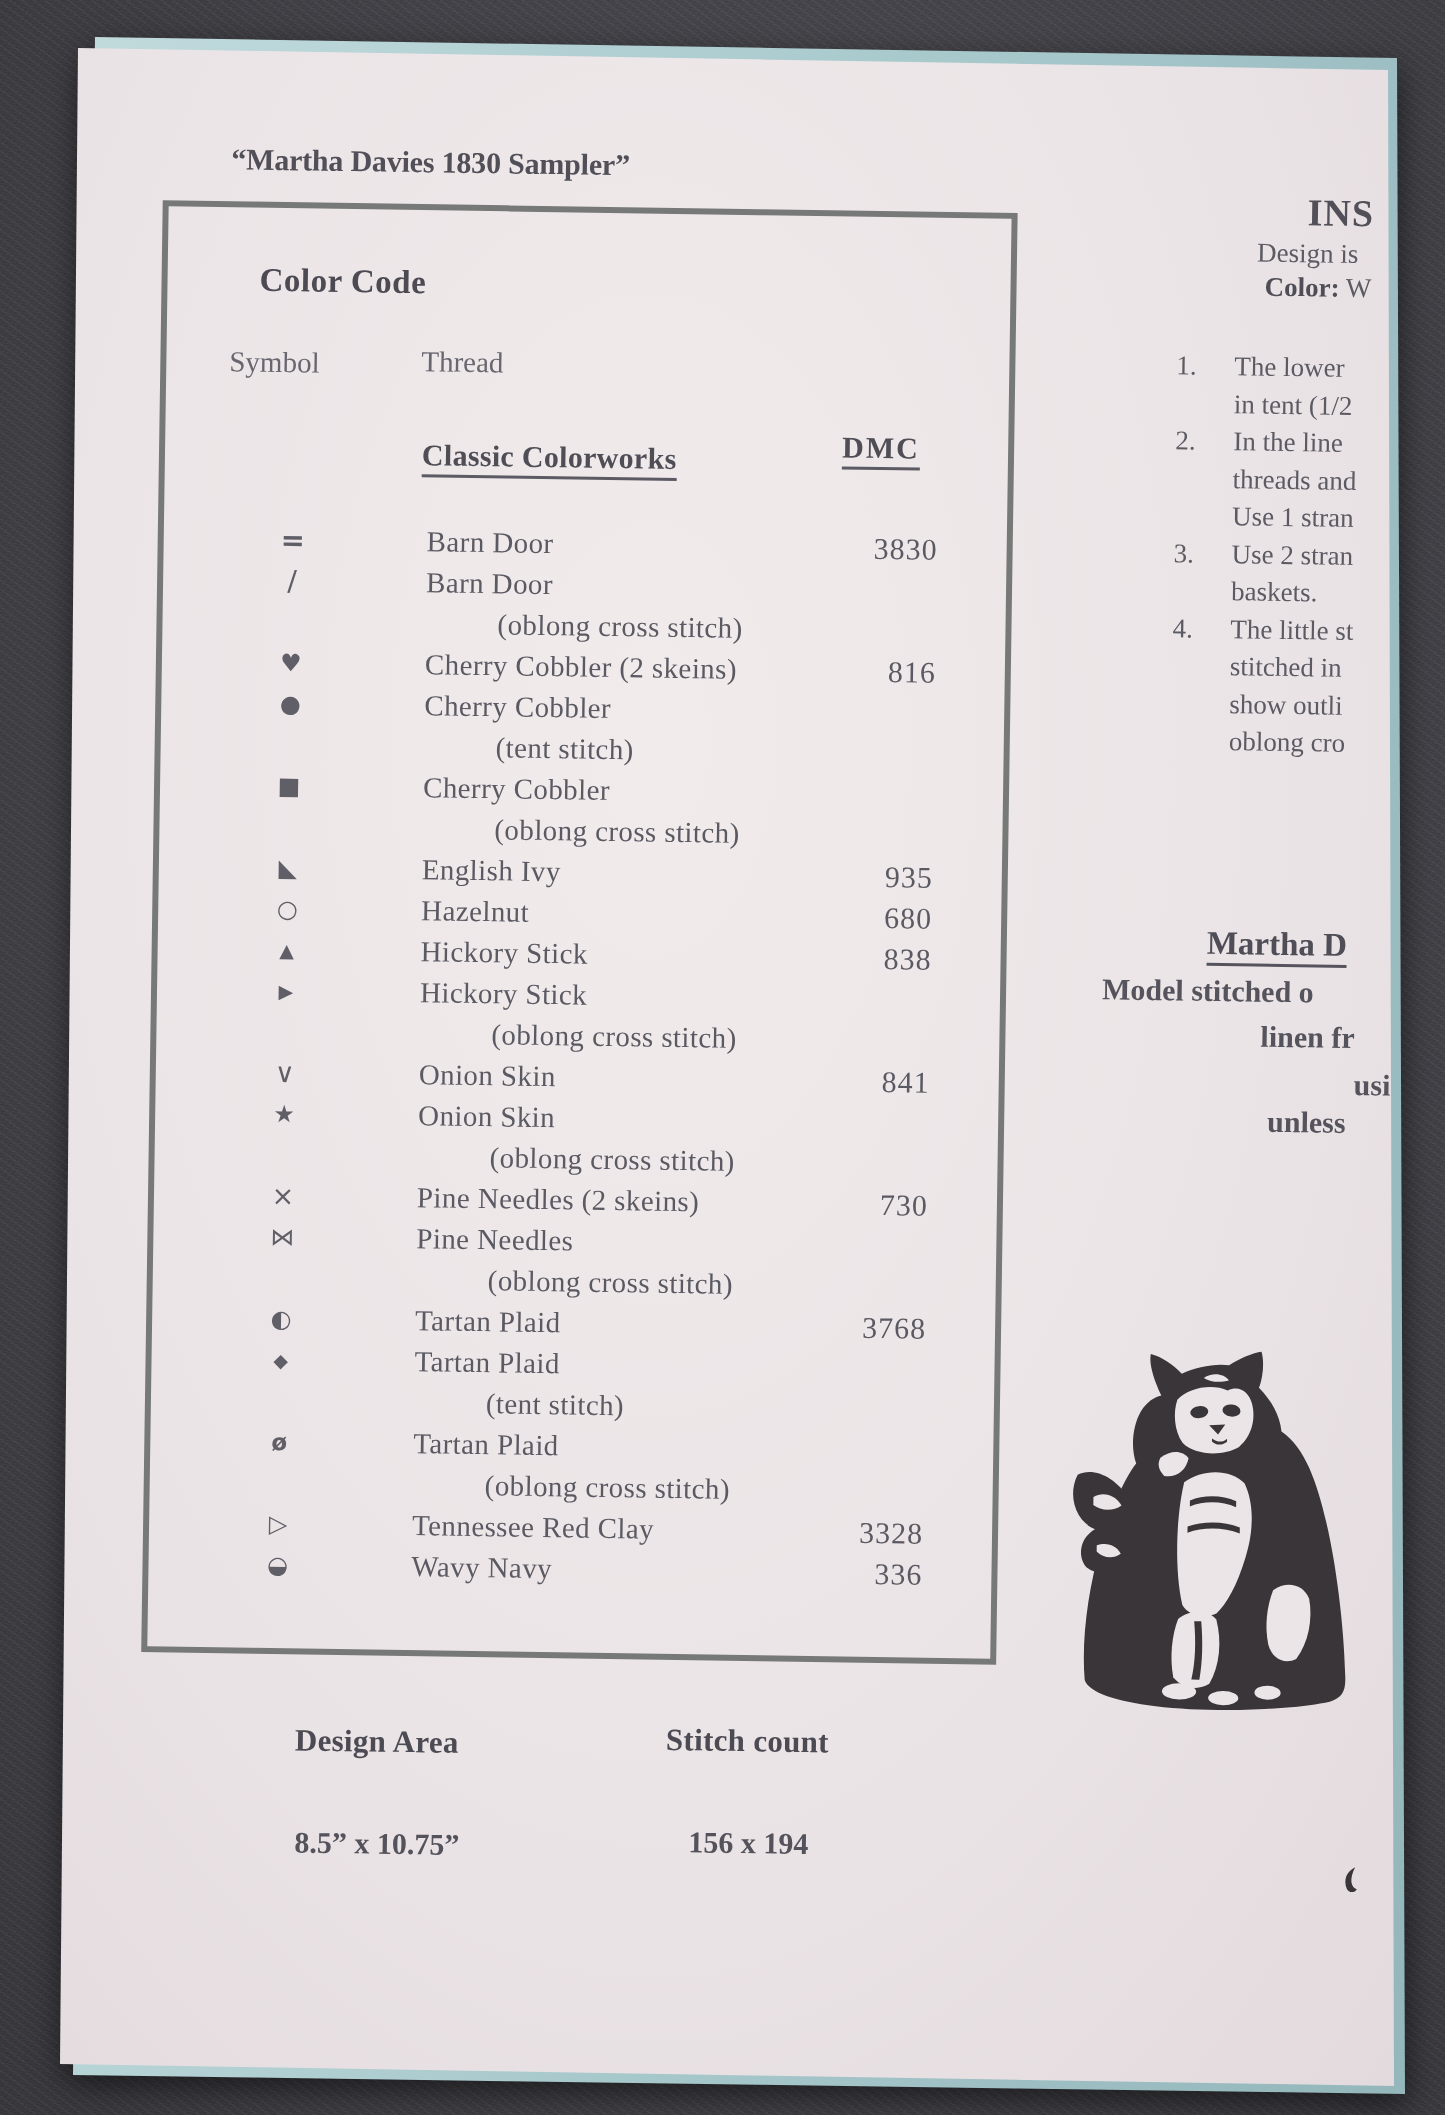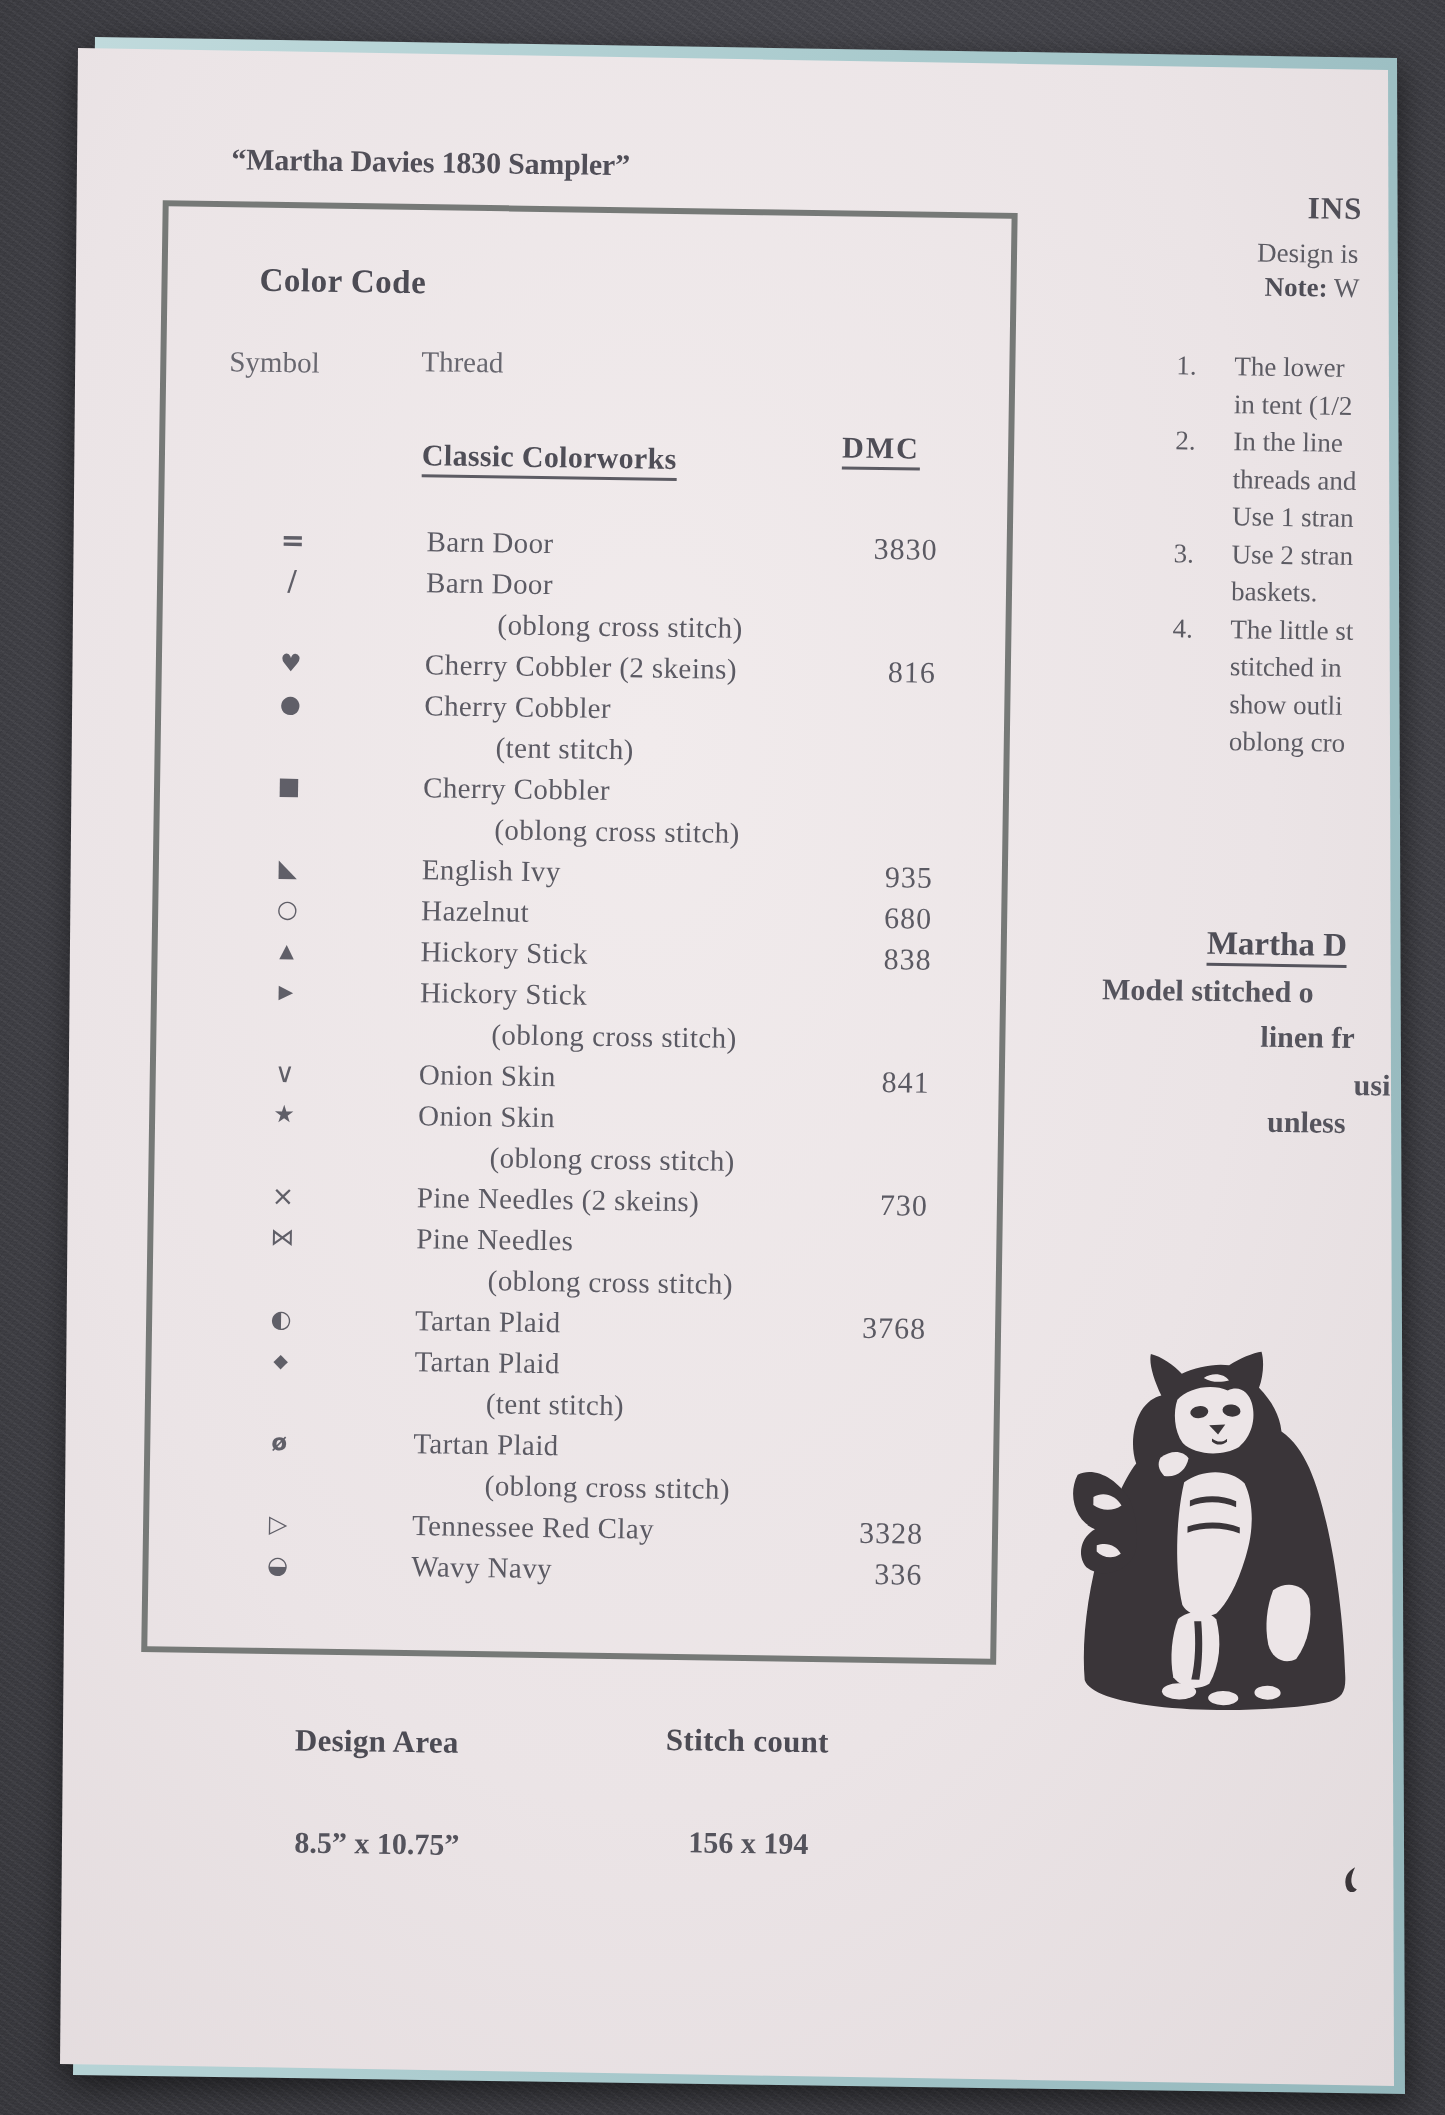--- a/index.html
+++ b/index.html
@@ -44,21 +44,21 @@
   .sym-eq{font-size:29px !important;font-weight:bold;}
   .sym-slash{font-size:28px !important;}
   .sym-lg{font-size:27px !important;}
   .sym-sm{font-size:19px !important;}
   .sym-o{font-size:23px !important;font-weight:bold;}
 
   .flabel{font-weight:bold;font-size:31px;color:#4c4b54;letter-spacing:0.3px;}
   .fvalue{font-weight:bold;font-size:30px;color:#54535c;}
 
   .rp{color:#5c5b63;}
-  .ins{font-weight:bold;font-size:31px;letter-spacing:1px;color:#514f58;}
+  .ins{font-weight:bold;font-size:38px;letter-spacing:1px;color:#514f58;}
   .rline{font-size:27px;}
   .notelbl{font-weight:bold;color:#4f4e57;}
   .items{font-size:27px;line-height:37.5px;}
   .iitem{display:flex;}
   .inum{width:58px;flex:0 0 58px;}
   .mhead{font-weight:bold;font-size:33px;color:#4f4e57;border-bottom:3px solid #55545d;padding-bottom:1px;}
   .mline{font-weight:bold;font-size:30px;color:#55545d;}
   .cat{width:303px;height:362px;}
   .curl{width:20px;height:30px;}
 </style>
@@ -218,21 +218,21 @@
           </div>
 
         <div class="abs flabel" style="left:242px;top:1671px;">Design Area</div>
         <div class="abs flabel" style="left:613px;top:1665px;">Stitch count</div>
         <div class="abs fvalue" style="left:243px;top:1774px;">8.5” x 10.75”</div>
         <div class="abs fvalue" style="left:637px;top:1768px;">156 x 194</div>
 
         <div class="abs rp ins" style="left:1232px;top:124px;">INS</div>
         <div class="abs rp rline" style="left:1182px;top:172px;">Design is</div>
         <div class="abs rp rline" style="left:1190px;top:206px;">
-          <span class="notelbl">Note:</span>
+          <span class="notelbl">Color:</span>
           <span>W</span>
         </div>
         <div class="abs rp items" style="left:1103px;top:283px;">
             <div class="iitem">
               <div class="inum">1.</div>
               <div class="ilines">
                 <div>The lower</div>
                 <div>in tent (1/2</div>
               </div>
             </div>

